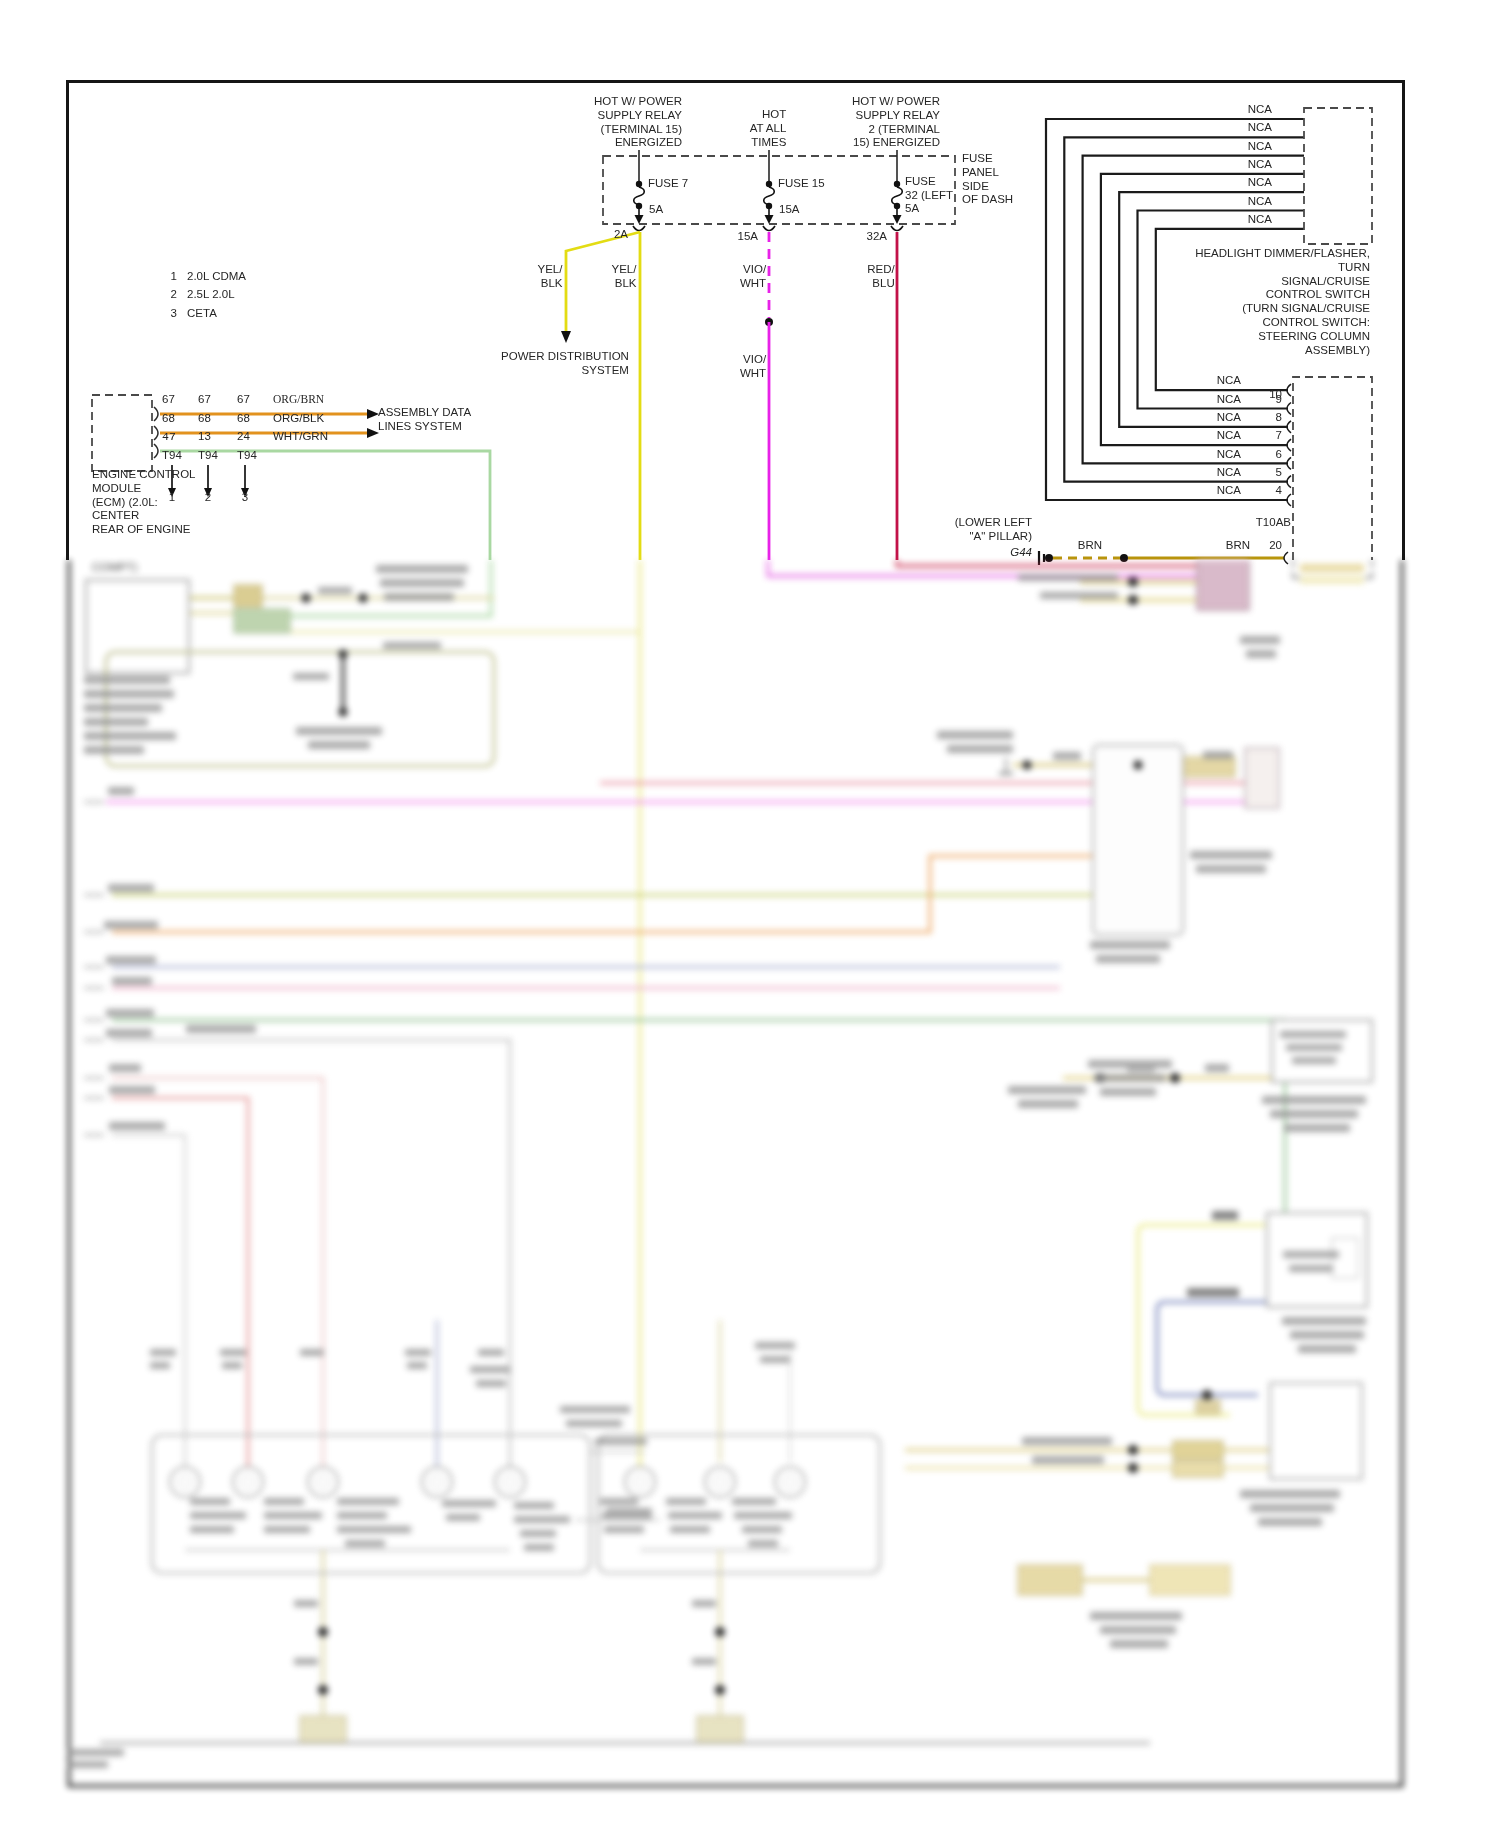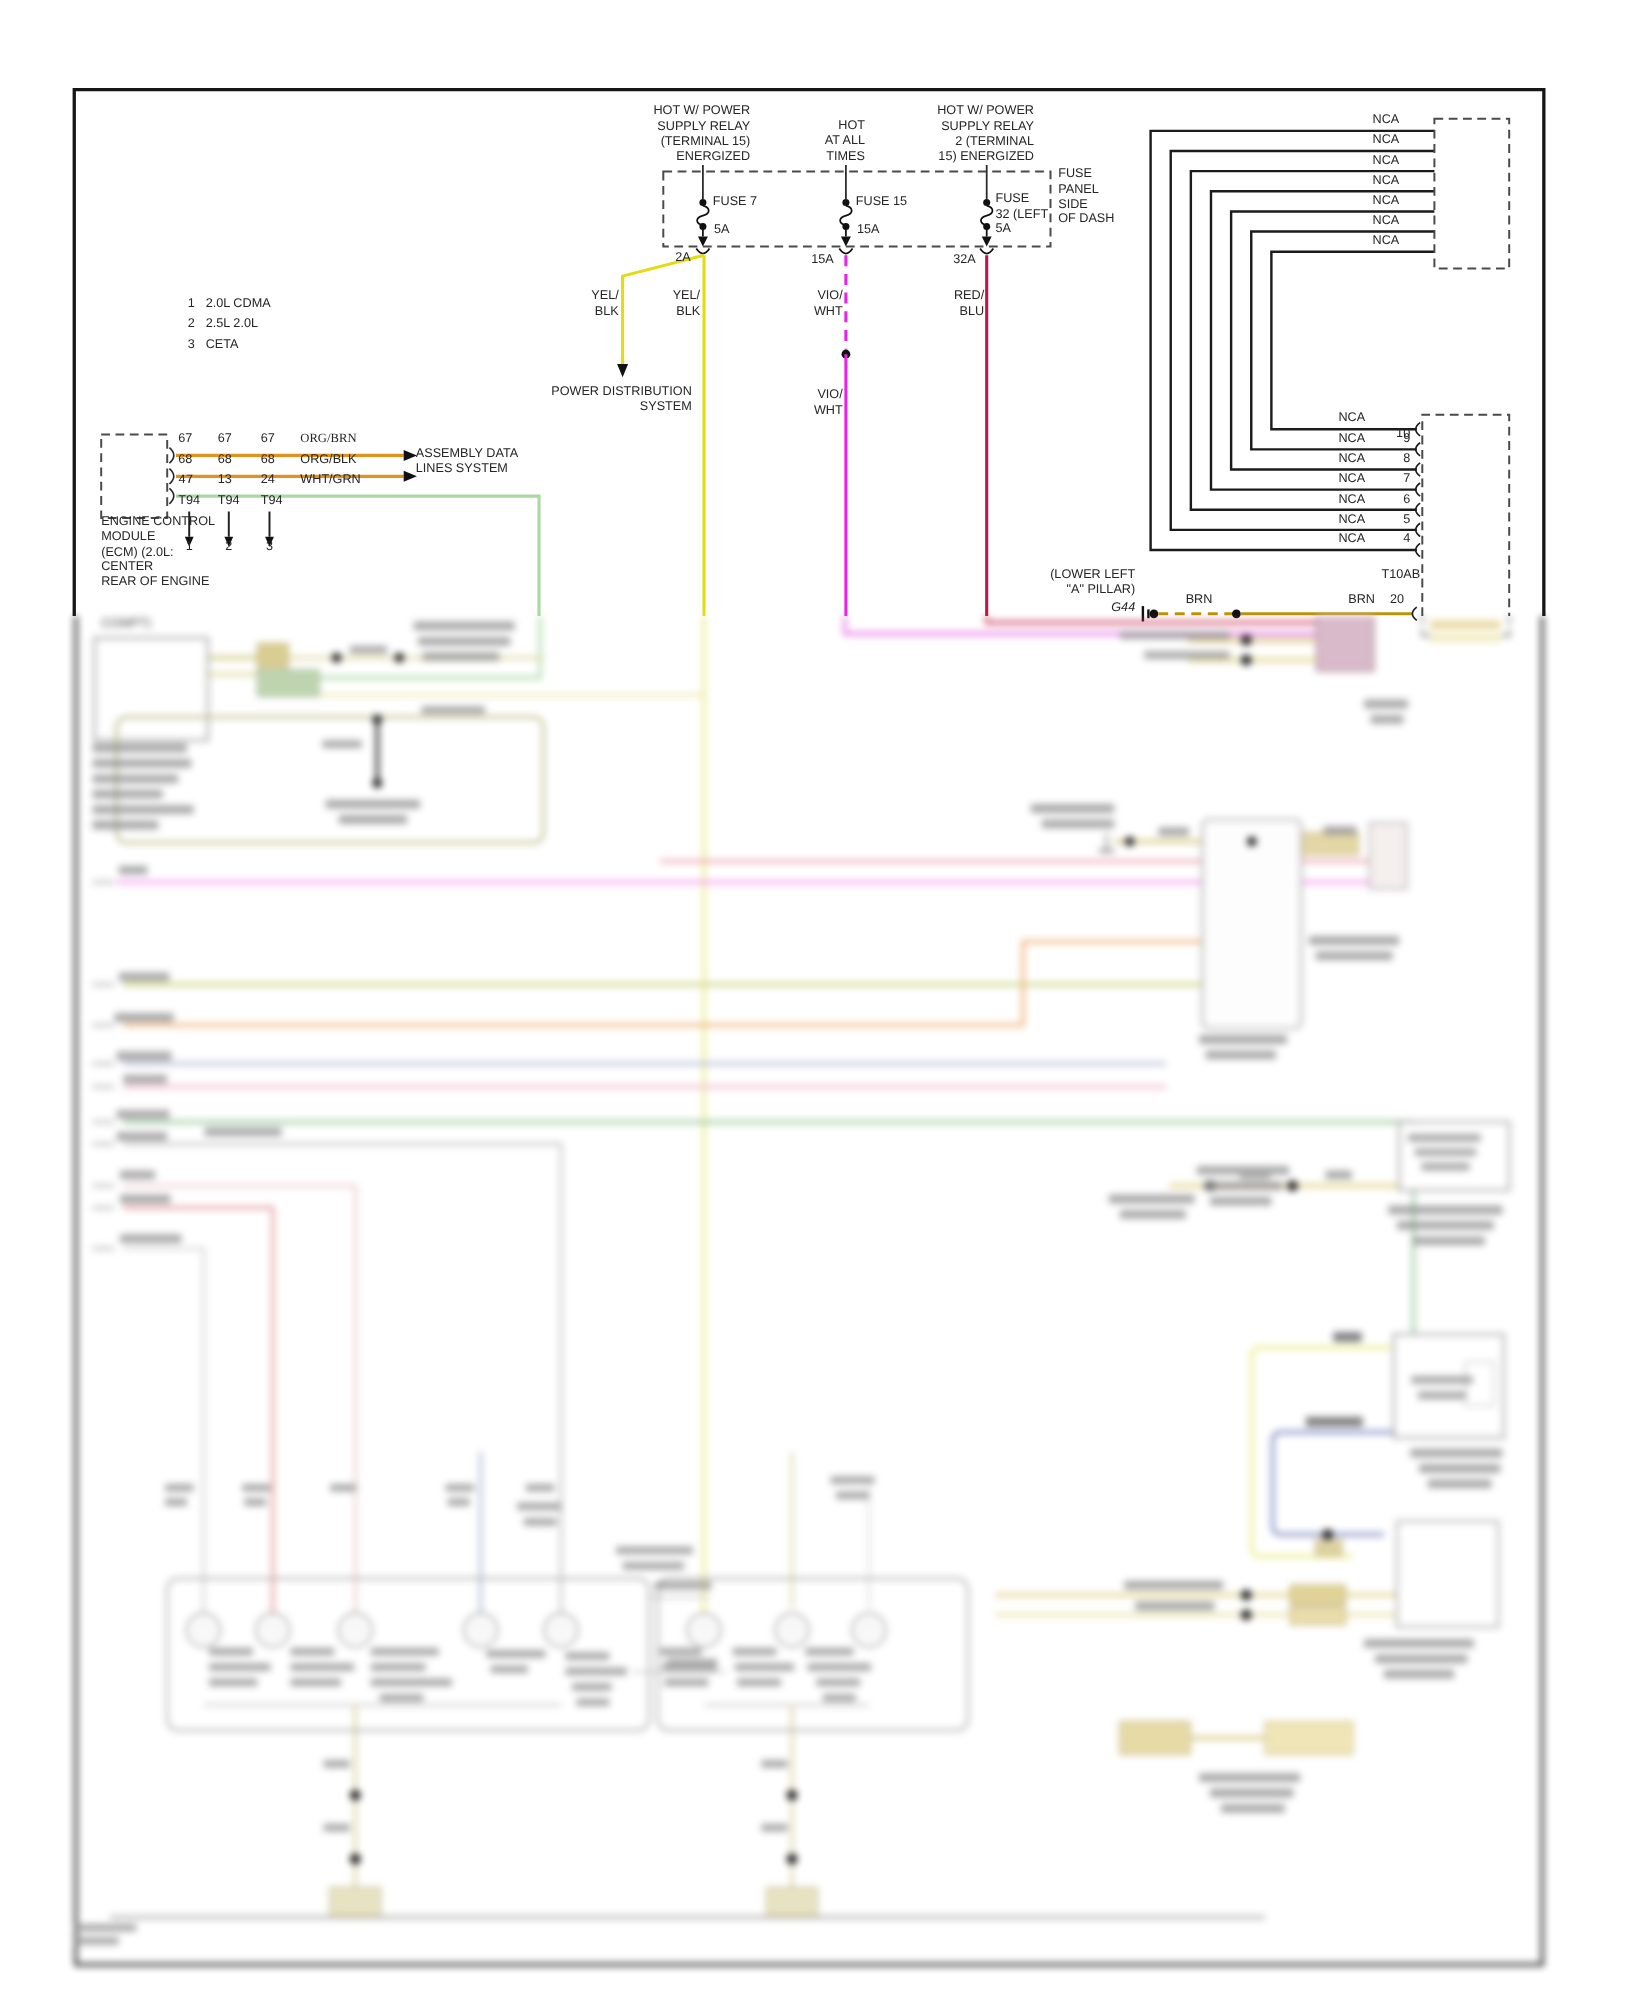--- a/index.html
+++ b/index.html
@@ -175,20 +175,28 @@
   <div class="t ctr" style="left:245px;top:491px;">3</div>
 
   <div class="t" style="left:378px;top:406px;">ASSEMBLY DATA
 LINES SYSTEM</div>
   <div class="t" style="left:92px;top:468px;">ENGINE CONTROL
 MODULE
 (ECM) (2.0L:
 CENTER
 REAR OF ENGINE</div>
 
+  <div class="t ra" style="left:1150px;top:247px;width:220px;">HEADLIGHT DIMMER/FLASHER,
+TURN
+SIGNAL/CRUISE
+CONTROL SWITCH
+(TURN SIGNAL/CRUISE
+CONTROL SWITCH:
+STEERING COLUMN
+ASSEMBLY)</div>
 
   <div class="t ra" style="left:1216px;top:103px;width:56px;">NCA</div>
   <div class="t ra" style="left:1216px;top:121px;width:56px;">NCA</div>
   <div class="t ra" style="left:1216px;top:140px;width:56px;">NCA</div>
   <div class="t ra" style="left:1216px;top:158px;width:56px;">NCA</div>
   <div class="t ra" style="left:1216px;top:176px;width:56px;">NCA</div>
   <div class="t ra" style="left:1216px;top:195px;width:56px;">NCA</div>
   <div class="t ra" style="left:1216px;top:213px;width:56px;">NCA</div>
 
   <div class="t ra" style="left:1185px;top:374px;width:56px;">NCA</div>
@@ -206,21 +214,21 @@
   <div class="t ra" style="left:1256px;top:448px;width:26px;">6</div>
   <div class="t ra" style="left:1256px;top:466px;width:26px;">5</div>
   <div class="t ra" style="left:1256px;top:484px;width:26px;">4</div>
 
   <div class="t ra" style="left:1227px;top:516px;width:64px;">T10AB</div>
   <div class="t ra" style="left:912px;top:516px;width:120px;">(LOWER LEFT
 "A" PILLAR)</div>
   <div class="t ra" style="left:988px;top:546px;width:44px;font-style:italic;">G44</div>
   <div class="t ctr" style="left:1090px;top:539px;">BRN</div>
   <div class="t ra" style="left:1196px;top:539px;width:54px;">BRN</div>
-  <div class="t ra" style="left:1258px;top:539px;width:24px;text-align:center;">20</div>
+  <div class="t ra" style="left:1258px;top:539px;width:24px;">20</div>
 
   <div id="blurwrap">
     <div class="t" style="left:37px;top:1px;">COMPT)</div>
     <svg width="1360" height="1240" viewBox="55 560 1360 1240">
       <g>
         <path d="M69,560 V1786 H1402 V560" stroke="#222" stroke-width="3" fill="none"></path>
       </g>
 
       <g fill="none">
         <path d="M640,560 V1466" stroke="#e9e67e" stroke-width="2.8"></path>

